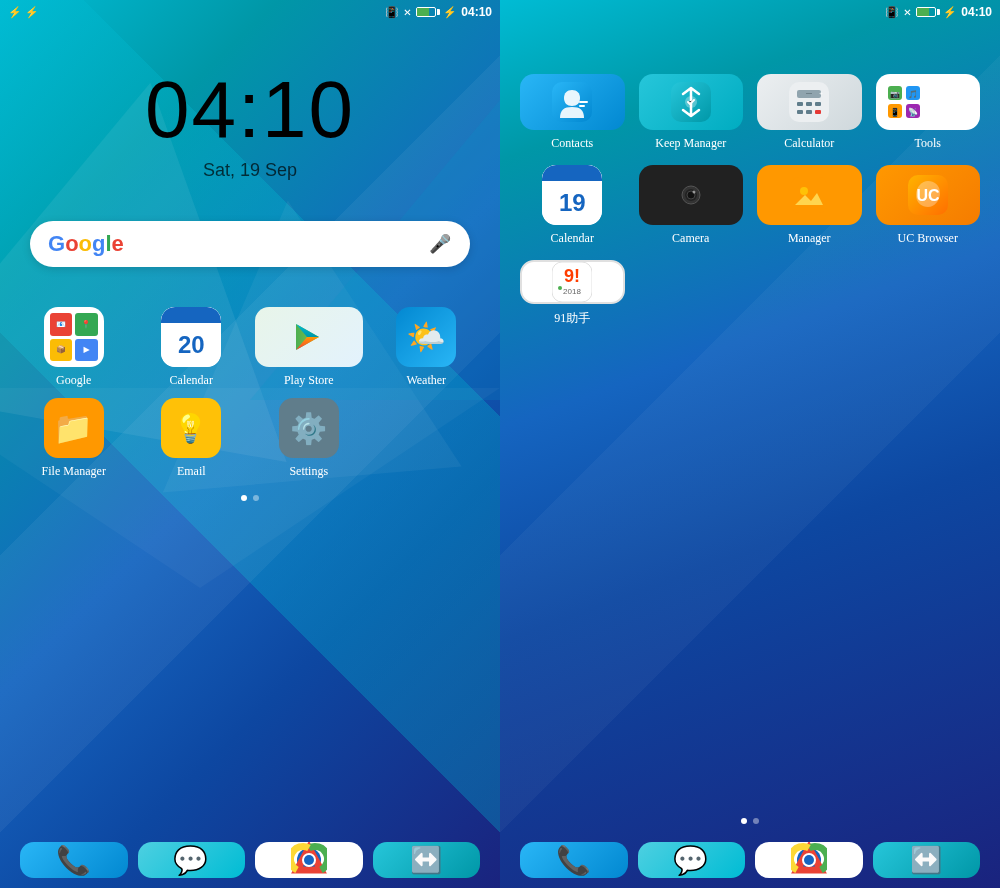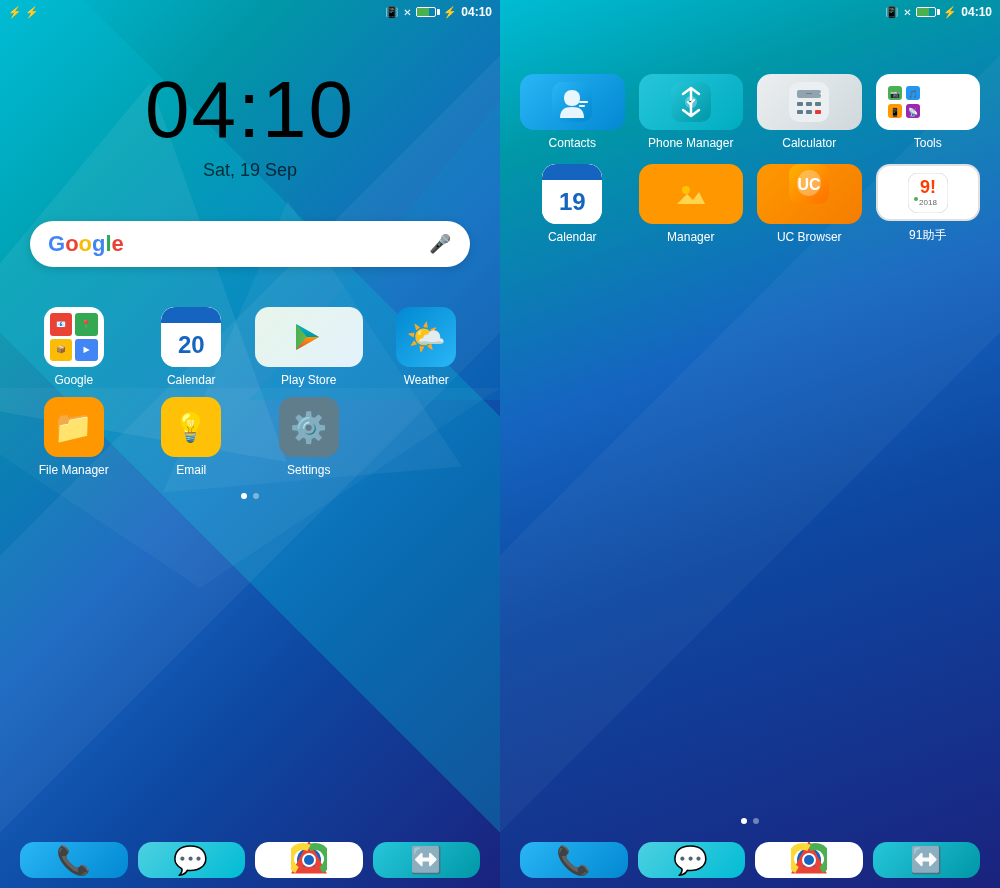--- a/index.html
+++ b/index.html
@@ -163,20 +163,21 @@
       justify-content: center;
       font-size: 28px;
       position: relative;
       overflow: hidden;
     }
 
     .app-label {
       font-size: 12px;
       color: white;
       text-align: center;
+      font-family: Liberation Serif, serif;
     }
 
     .dots-indicator {
       position: relative;
       z-index: 10;
       display: flex;
       justify-content: center;
       gap: 6px;
       margin-top: 6px;
     }
@@ -419,21 +420,21 @@
       align-items: center;
       justify-content: center;
     }
 
     .uc-browser-icon {
       background: linear-gradient(135deg, #ff9800, #f57c00);
       border-radius: 14px;
       width: 100%;
       height: 100%;
       display: flex;
-      align-items: flex-start;
+      align-items: center;
       justify-content: center;
     }
 
     .assist91-icon {
       background: white;
       border-radius: 14px;
       width: 100%;
       height: 100%;
       display: flex;
       flex-direction: column;
@@ -695,21 +696,21 @@
             <linearGradient id="pmg" x1="0%" y1="0%" x2="100%" y2="100%">
               <stop offset="0%" stop-color="#26c6da"></stop>
               <stop offset="100%" stop-color="#0097a7"></stop>
             </linearGradient>
           </defs>
           <path d="M20 6 L20 34 M12 12 L20 6 L28 12 M12 28 L20 34 L28 28" stroke="white" stroke-width="2.5" fill="none" stroke-linecap="round" stroke-linejoin="round"></path>
           <rect x="14" y="14" width="12" height="12" rx="6" fill="white" opacity="0.3"></rect>
           <path d="M17 20 L19 22 L23 18" stroke="white" stroke-width="2" stroke-linecap="round" stroke-linejoin="round"></path>
         </svg>
       </div>
-      <span class="app-label">Phone Manager</span>
+      <span class="app-label">Keep Manager</span>
     </div>
 
     <div class="app-item">
       <div class="app-icon calculator-icon" style="background:linear-gradient(135deg,#eceff1,#cfd8dc);">
         <svg width="40" height="40" viewBox="0 0 40 40">
           <rect width="40" height="40" rx="10" fill="#eceff1"></rect>
           <rect x="8" y="8" width="24" height="8" rx="2" fill="#90a4ae"></rect>
           <rect x="8" y="20" width="6" height="4" rx="1" fill="#607d8b"></rect>
           <rect x="17" y="20" width="6" height="4" rx="1" fill="#607d8b"></rect>
           <rect x="26" y="20" width="6" height="4" rx="1" fill="#607d8b"></rect>
@@ -743,20 +744,31 @@
     <div class="app-item">
       <div class="app-icon" style="background:white;padding:0;">
         <div class="calendar-icon-wrapper">
           <div class="cal-header" style="background:#1565c0;height:16px;"></div>
           <div class="cal-number">19</div>
         </div>
       </div>
       <span class="app-label">Calendar</span>
     </div>
 
+    <div class="app-item">
+      <div class="app-icon camera-icon">
+        <svg width="36" height="36" viewBox="0 0 36 36">
+          <circle cx="18" cy="18" r="9" fill="#333" stroke="#555" stroke-width="1"></circle>
+          <circle cx="18" cy="18" r="6" fill="#222"></circle>
+          <circle cx="18" cy="18" r="4" fill="#111" stroke="#444" stroke-width="1"></circle>
+          <circle cx="21" cy="15" r="1.5" fill="white" opacity="0.5"></circle>
+        </svg>
+      </div>
+      <span class="app-label">Camera</span>
+    </div>
 
 
     <div class="app-item">
       <div class="app-icon gallery-icon">
         <svg width="36" height="36" viewBox="0 0 36 36">
           <rect width="36" height="36" rx="8" fill="#ff9800"></rect>
           <circle cx="13" cy="14" r="4" fill="#ffc107"></circle>
           <path d="M4 28 L14 18 L20 24 L26 16 L32 28 Z" fill="#ffd54f"></path>
         </svg>
       </div>

